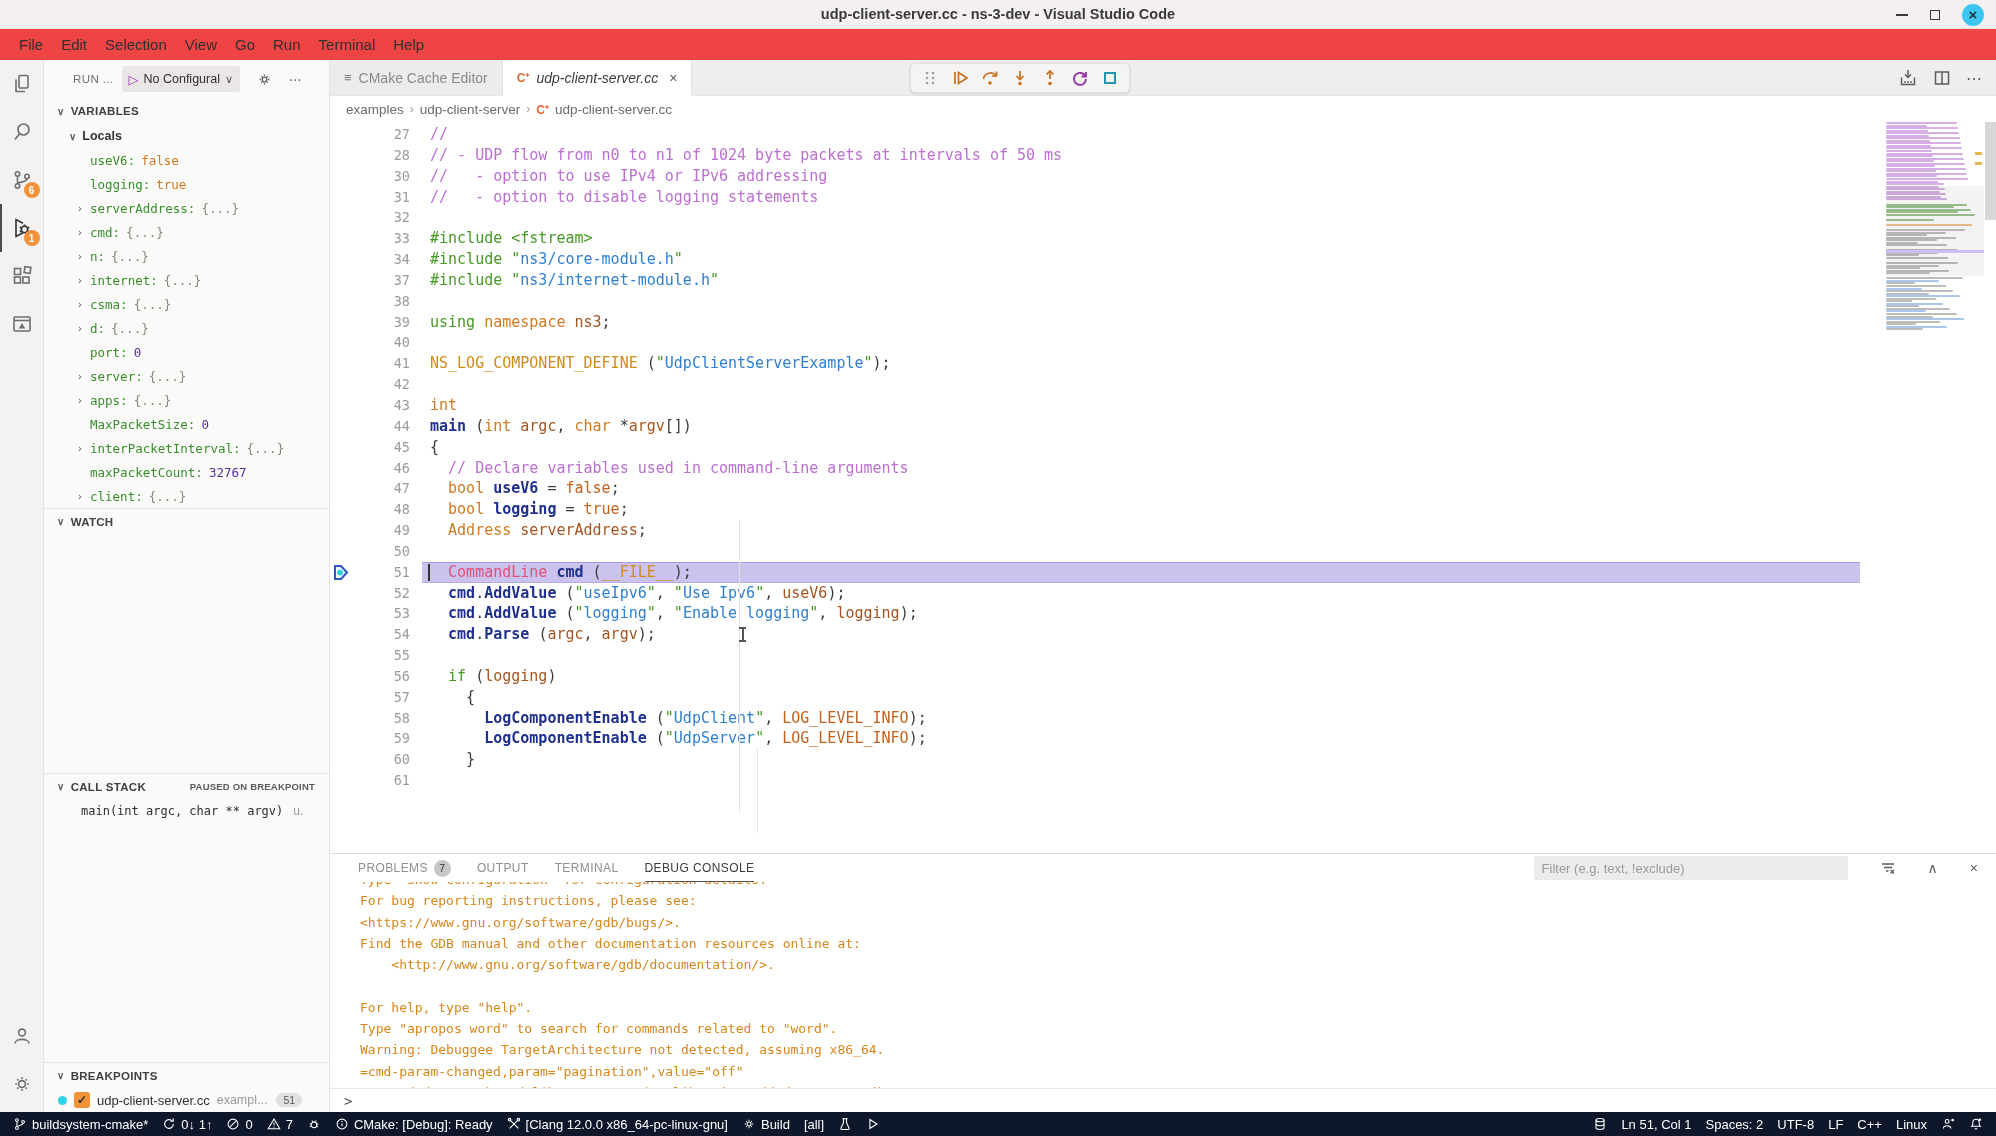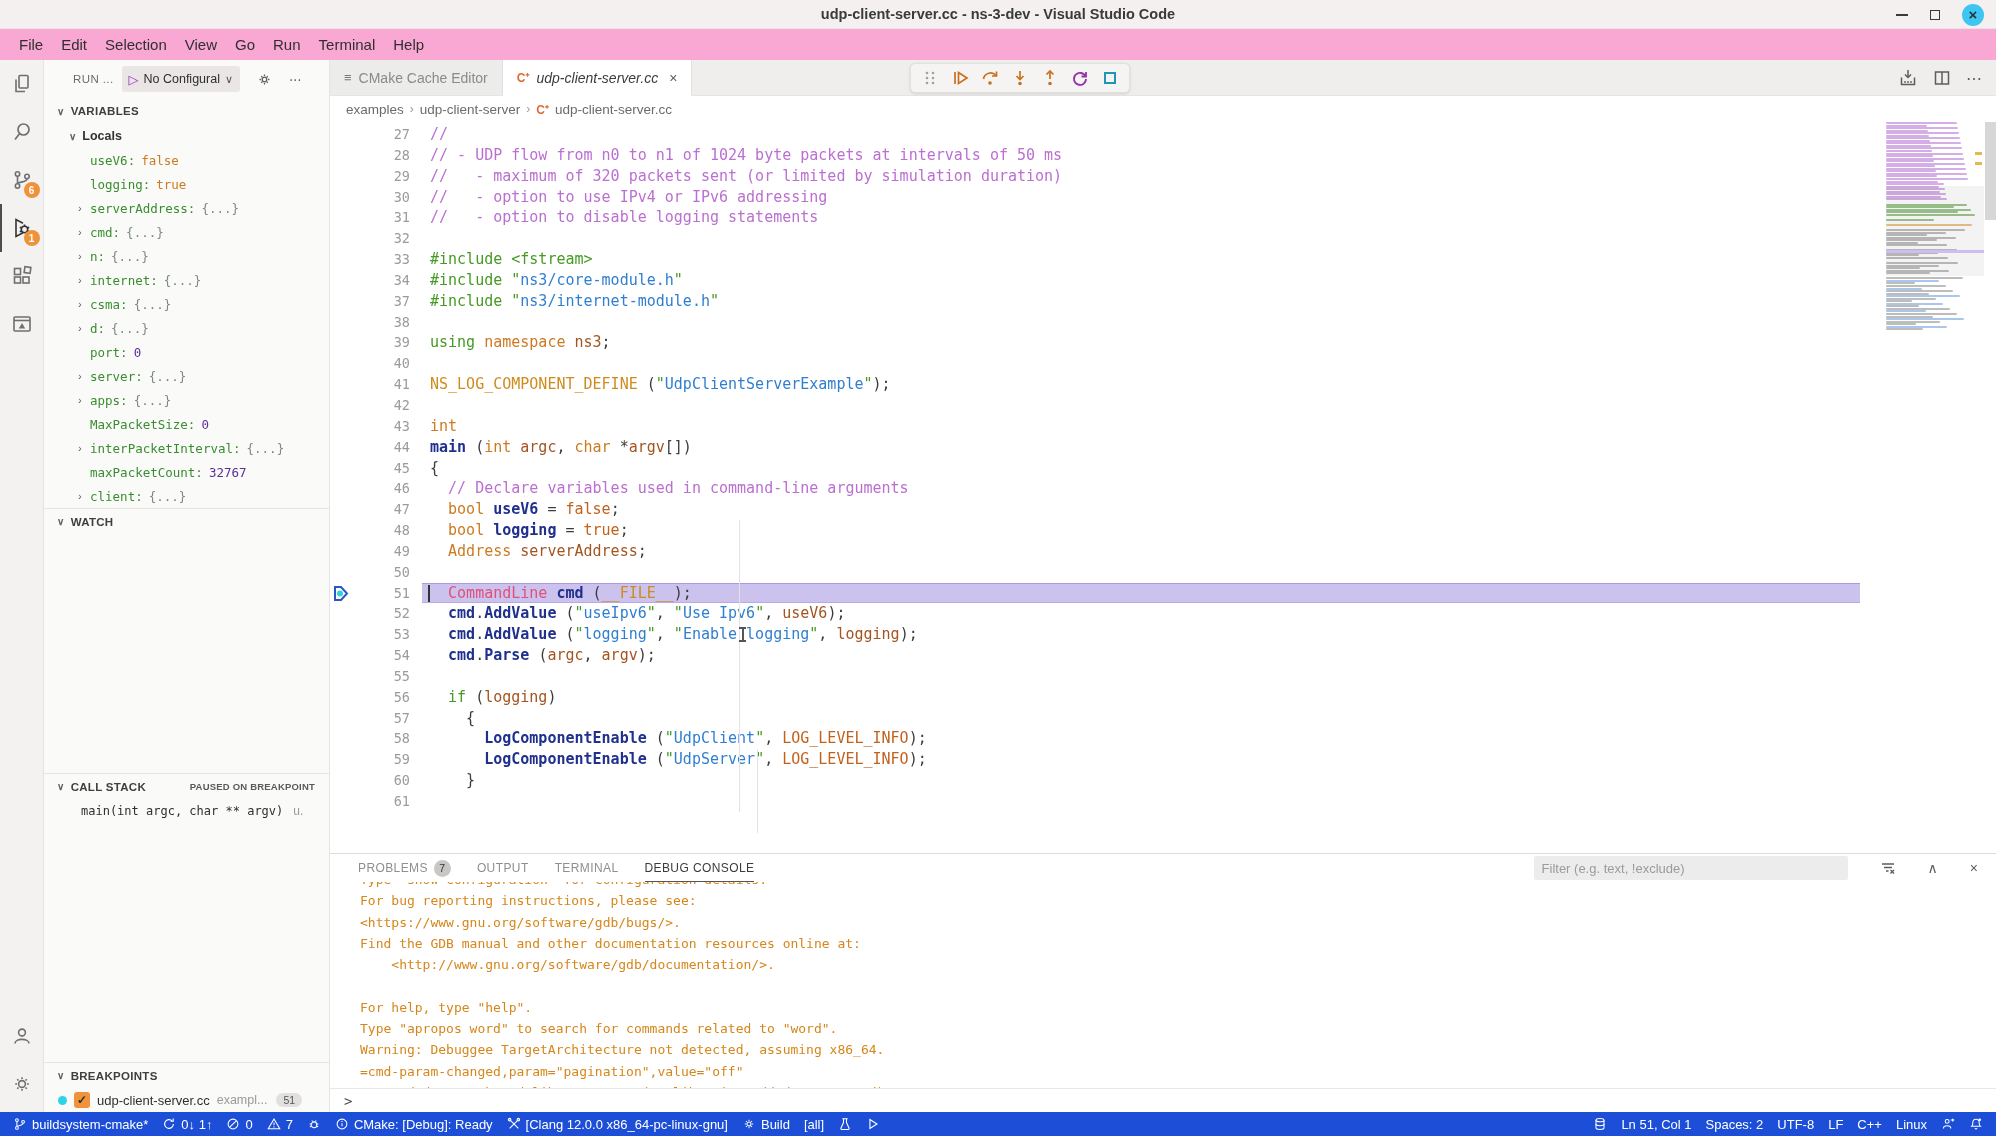--- a/index.html
+++ b/index.html
@@ -9,21 +9,21 @@
   
   .titlebar { height:29px; background:#f3f0ef; display:flex; align-items:center; justify-content:center; position:relative; border-bottom:1px solid #e7e4e3; }
   .titlebar .title { font-size:14.5px; font-weight:700; color:#3a3a3a; }
   .winctrls { position:absolute; right:12px; top:0; height:29px; display:flex; align-items:center; gap:22px; }
   .wc-min { width:12px; height:2px; background:#3a3a3a; }
   .wc-restore { width:10px; height:10px; border:1.5px solid #3a3a3a; position:relative; background:#f3f0ef; }
   .wc-restore:before { content:""; position:absolute; right:-4px; top:-4px; width:8px; height:8px; border:1.5px solid #8a8a8a; z-index:-1; }
   .wc-close { width:22px; height:22px; border-radius:50%; background:#3dc6f2; color:#25353b; font-size:15px; font-weight:700; display:flex; align-items:center; justify-content:center; }
 
   
-  .menubar { height:31px; background:#f9a8d4; display:flex; align-items:center; padding-left:10px; }
+  .menubar { height:31px; background:#ef4444; display:flex; align-items:center; padding-left:10px; }
   .menu-item { font-size:15px; color:#2f2f2f; padding:4px 9px; border-radius:3px; }
 
   
   .main { display:flex; height:1052px; }
 
   
   .activitybar { width:44px; background:#f4f2f1; border-right:1px solid #e6e4e3; display:flex; flex-direction:column; align-items:center; position:relative; }
   .ab-icon { width:44px; height:48px; display:flex; align-items:center; justify-content:center; position:relative; color:#6f6f6f; }
   .ab-icon.active { color:#333; box-shadow:inset 2px 0 0 #4d4d4d; }
   .ab-badge { position:absolute; right:4px; bottom:6px; min-width:16px; height:16px; border-radius:9px; background:#f0923a; color:#fff; font-size:10px; font-weight:700; display:flex; align-items:center; justify-content:center; padding:0 3px; }
@@ -110,21 +110,21 @@
   .panel-right { position:absolute; right:18px; top:2px; display:flex; align-items:center; gap:32px; }
   .filter-input { width:314px; height:24px; background:#ececec; border:none; border-radius:2px; font-size:13px; color:#333; padding:0 8px; font-family:"Liberation Sans",sans-serif; }
   .filter-input::placeholder { color:#9b9b9b; }
   .panel-ico { color:#5d5d5d; font-size:14px; }
   .console { flex:1; overflow:hidden; padding-left:30px; position:relative; }
   .con-line { font-family:"DejaVu Sans Mono", monospace; font-size:13px; line-height:21.3px; color:#d6861a; white-space:pre; }
   .con-line:first-child { margin-top:-13px; }
   .prompt-row { height:24px; border-top:1px solid #e9e8e7; display:flex; align-items:center; padding-left:14px; font-family:"DejaVu Sans Mono", monospace; font-size:14px; color:#4a4a4a; flex:none; }
 
   
-  .statusbar { height:24px; background:#1d4ed8; color:#fff; display:flex; align-items:center; font-size:13px; padding:0 6px; }
+  .statusbar { height:24px; background:#0f172a; color:#fff; display:flex; align-items:center; font-size:13px; padding:0 6px; }
   .sb-item { display:flex; align-items:center; gap:5px; padding:0 7px; height:24px; white-space:nowrap; }
   .sb-right { margin-left:auto; display:flex; align-items:center; }
 </style>
 </head>
 <body>
 
 <div class="titlebar">
   <span class="title">udp-client-server.cc - ns-3-dev - Visual Studio Code</span>
   <div class="winctrls">
     <div class="wc-min"></div>
@@ -445,21 +445,20 @@
         <span>udp-client-server</span>
         <span class="crumb-sep">›</span>
         <span class="cpp-badge">C⁺</span>
         <span>udp-client-server.cc</span>
       </div>
 
     <div class="code-area">
       <div class="code-lines">
           <div class="code-line"><span class="ln">27</span><span class="src"><span class="tok-cmt">//</span></span></div>
           <div class="code-line"><span class="ln">28</span><span class="src"><span class="tok-cmt">// - UDP flow from n0 to n1 of 1024 byte packets at intervals of 50 ms</span></span></div>
-          <div class="code-line"><span class="ln">29</span><span class="src"><span class="tok-cmt">//   - maximum of 320 packets sent (or limited by simulation duration)</span></span></div>
           <div class="code-line"><span class="ln">30</span><span class="src"><span class="tok-cmt">//   - option to use IPv4 or IPv6 addressing</span></span></div>
           <div class="code-line"><span class="ln">31</span><span class="src"><span class="tok-cmt">//   - option to disable logging statements</span></span></div>
           <div class="code-line"><span class="ln">32</span><span class="src"></span></div>
           <div class="code-line"><span class="ln">33</span><span class="src"><span class="tok-kw">#include </span><span class="tok-kw">&lt;fstream&gt;</span></span></div>
           <div class="code-line"><span class="ln">34</span><span class="src"><span class="tok-kw">#include </span><span class="tok-kw">"</span><span class="tok-str">ns3/core-module.h</span><span class="tok-kw">"</span></span></div>
           <div class="code-line"><span class="ln">37</span><span class="src"><span class="tok-kw">#include </span><span class="tok-kw">"</span><span class="tok-str">ns3/internet-module.h</span><span class="tok-kw">"</span></span></div>
           <div class="code-line"><span class="ln">38</span><span class="src"></span></div>
           <div class="code-line"><span class="ln">39</span><span class="src"><span class="tok-kw">using </span><span class="tok-typ">namespace </span><span class="tok-var">ns3</span><span class="tok-pln">;</span></span></div>
           <div class="code-line"><span class="ln">40</span><span class="src"></span></div>
           <div class="code-line"><span class="ln">41</span><span class="src"><span class="tok-mac">NS_LOG_COMPONENT_DEFINE </span><span class="tok-pln">(</span><span class="tok-kw">"</span><span class="tok-str">UdpClientServerExample</span><span class="tok-kw">"</span><span class="tok-pln">);</span></span></div>

